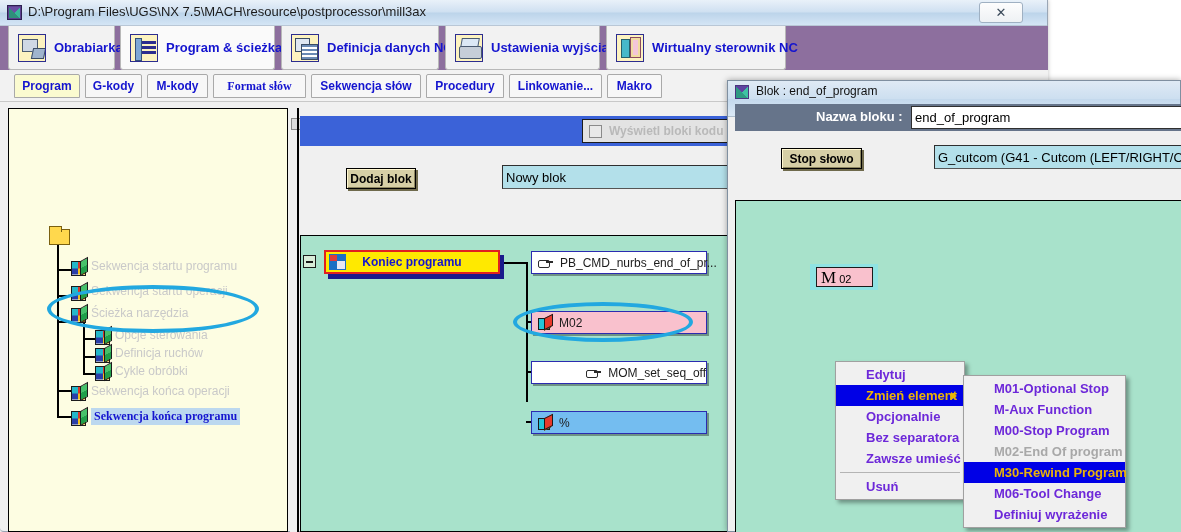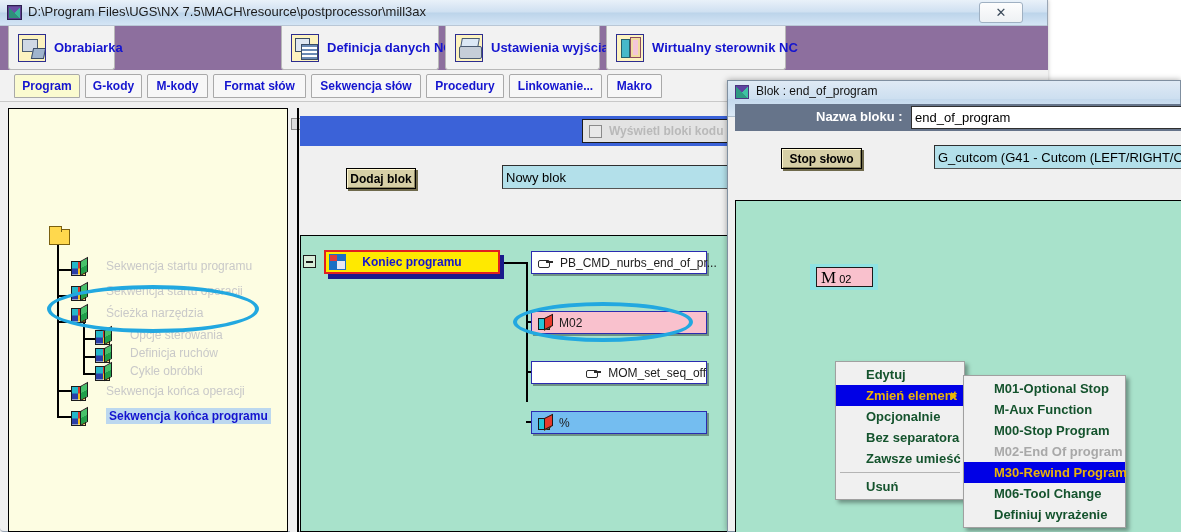--- a/index.html
+++ b/index.html
@@ -97,36 +97,36 @@
     padding:0 8px; border-radius:2px 2px 0 0; white-space:nowrap;
   }
   .stab.sel{ background:#fbfbd0; }
 
   
   .treepane{
     position:absolute; left:8px; top:108px; width:280px; height:424px;
     background:#fdfde2; border:1px solid #000;
   }
   .treeline{ position:absolute; background:#000; }
-  .tnode{ position:absolute; display:flex; align-items:center; gap:19px; height:18px; white-space:nowrap;}
+  .tnode{ position:absolute; display:flex; align-items:center; gap:4px; height:18px; white-space:nowrap;}
   .tnode .cube{ width:16px; height:15px; flex:0 0 16px; position:relative; }
   .cube::before{
     content:""; position:absolute; left:0; top:2px; width:13px; height:13px;
     background:
       linear-gradient(to right,#25b7c9 0 50%,#d9352b 50% 100%) 0 0/100% 50% no-repeat,
       linear-gradient(to right,#2a3ea8 0 50%,#f2c21c 50% 100%) 0 100%/100% 50% no-repeat;
     border:1px solid #1b1b1b;
   }
   .cube::after{
     content:""; position:absolute; left:9px; top:0; width:6px; height:13px;
     background:linear-gradient(to bottom,#46c06a 0 50%,#1f9f4a 50% 100%);
     border:1px solid #1b1b1b; transform:skewY(-28deg);
   }
   .tnode .tlbl{ font-size:12px; color:#c9c9c9; }
-  .tnode.active .tlbl{ color:#1414cf; font-weight:bold; background:#bcd8ef; padding:1px 3px;}
+  .tnode.active .tlbl{ color:#1414cf; font-weight:bold; background:#bcd8ef; padding:1px 3px;font-family:Liberation Serif, serif;}
   .folder{
     position:absolute; left:40px; top:120px; width:21px; height:16px;
     background:#ffd84d; border:1px solid #7a6010;
   }
   .folder::before{
     content:""; position:absolute; left:-1px; top:-4px; width:11px; height:5px;
     background:#ffd84d; border:1px solid #7a6010; border-bottom:none;
   }
   .ellipse-hl{
     position:absolute; border:4px solid #22a8e0; border-radius:50%;
@@ -269,21 +269,21 @@
   .m02-m{ font-size:17px; color:#000; }
   .m02-n{ font-size:11px; color:#000; font-family:"Liberation Sans",sans-serif; }
 
   
   .menu{
     position:absolute; background:#f0f0f0; border:1px solid #a0a0a0;
     box-shadow:3px 3px 4px rgba(0,0,0,.35); padding:2px 0;
   }
   .mi{
     height:21px; display:flex; align-items:center; padding:0 10px 0 30px;
-    font-size:13px; font-weight:bold; color:#14532d; white-space:nowrap; position:relative;
+    font-size:13px; font-weight:bold; color:#6d28d9; white-space:nowrap; position:relative;
   }
   .mi.sel{ background:#0000e6; color:#eab308; }
   .mi.dis{ color:#a8a8a8; }
   .mi .arrow{
     position:absolute; right:7px; top:7px;
     width:0;height:0;border-left:6px solid currentColor;
     border-top:4px solid transparent;border-bottom:4px solid transparent;
   }
   .msep{ height:1px; background:#b4b4b4; margin:3px 4px; }
 </style>
@@ -298,20 +298,24 @@
       <div class="title-ico"></div>
       <div class="title-text">D:\Program Files\UGS\NX 7.5\MACH\resource\postprocessor\mill3ax</div>
       <div class="closebtn">✕</div>
     </div>
 
     <div class="tabstrip">
       <div class="itab" style="left:8px;width:107px;">
         <span class="glyph g-machine"></span>
         <span class="lbl">Obrabiarka</span>
       </div>
+      <div class="itab sel" style="left:120px;width:155px;">
+        <span class="glyph g-path"></span>
+        <span class="lbl">Program &amp; ścieżka</span>
+      </div>
       <div class="itab" style="left:281px;width:158px;">
         <span class="glyph g-data"></span>
         <span class="lbl">Definicja danych NC</span>
       </div>
       <div class="itab" style="left:445px;width:155px;">
         <span class="glyph g-print"></span>
         <span class="lbl">Ustawienia wyjścia</span>
       </div>
       <div class="itab" style="left:606px;width:180px;">
         <span class="glyph g-nc"></span>
@@ -322,21 +326,21 @@
     <div class="subtabs">
       <div class="stab sel" style="left:14px;width:66px;">
           <span>Program</span>
         </div>
       <div class="stab" style="left:85px;width:57px;">
           <span>G-kody</span>
         </div>
       <div class="stab" style="left:147px;width:61px;">
           <span>M-kody</span>
         </div>
-      <div class="stab" style="left:213px;width:93px;">
+      <div class="stab" style="left:213px;width:93px;font-family:Liberation Serif, serif;">
           <span>Format słów</span>
         </div>
       <div class="stab" style="left:311px;width:110px;">
           <span>Sekwencja słów</span>
         </div>
       <div class="stab" style="left:426px;width:78px;">
           <span>Procedury</span>
         </div>
       <div class="stab" style="left:509px;width:93px;">
           <span>Linkowanie...</span>

